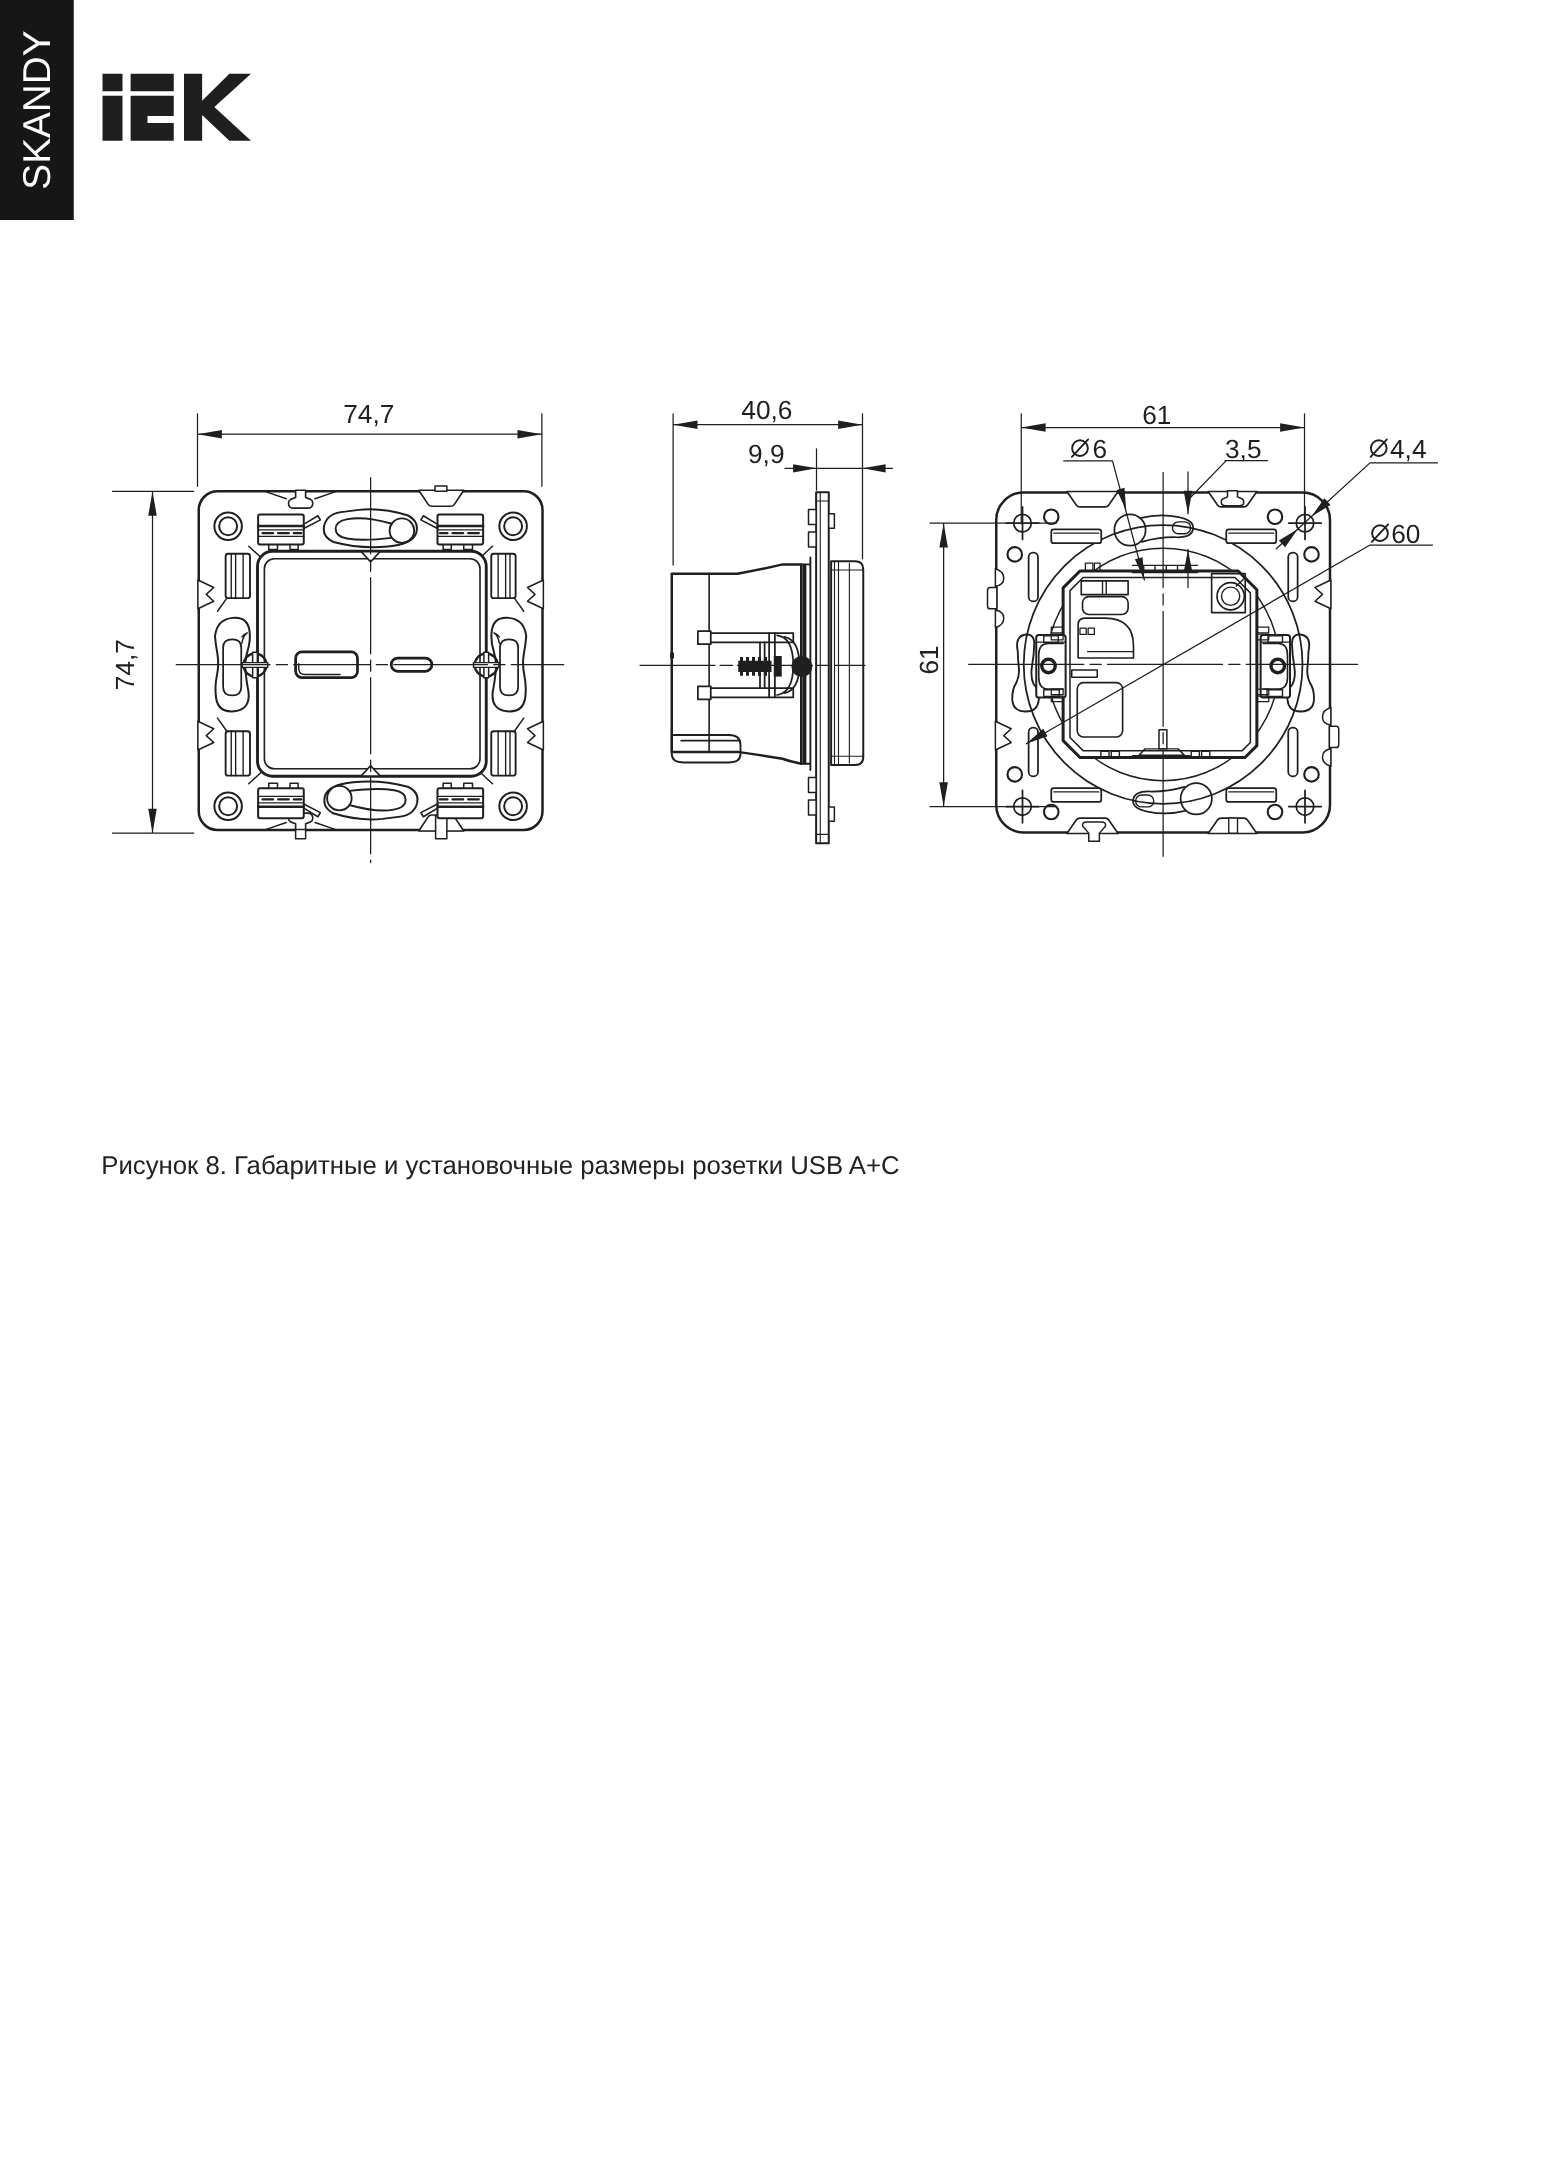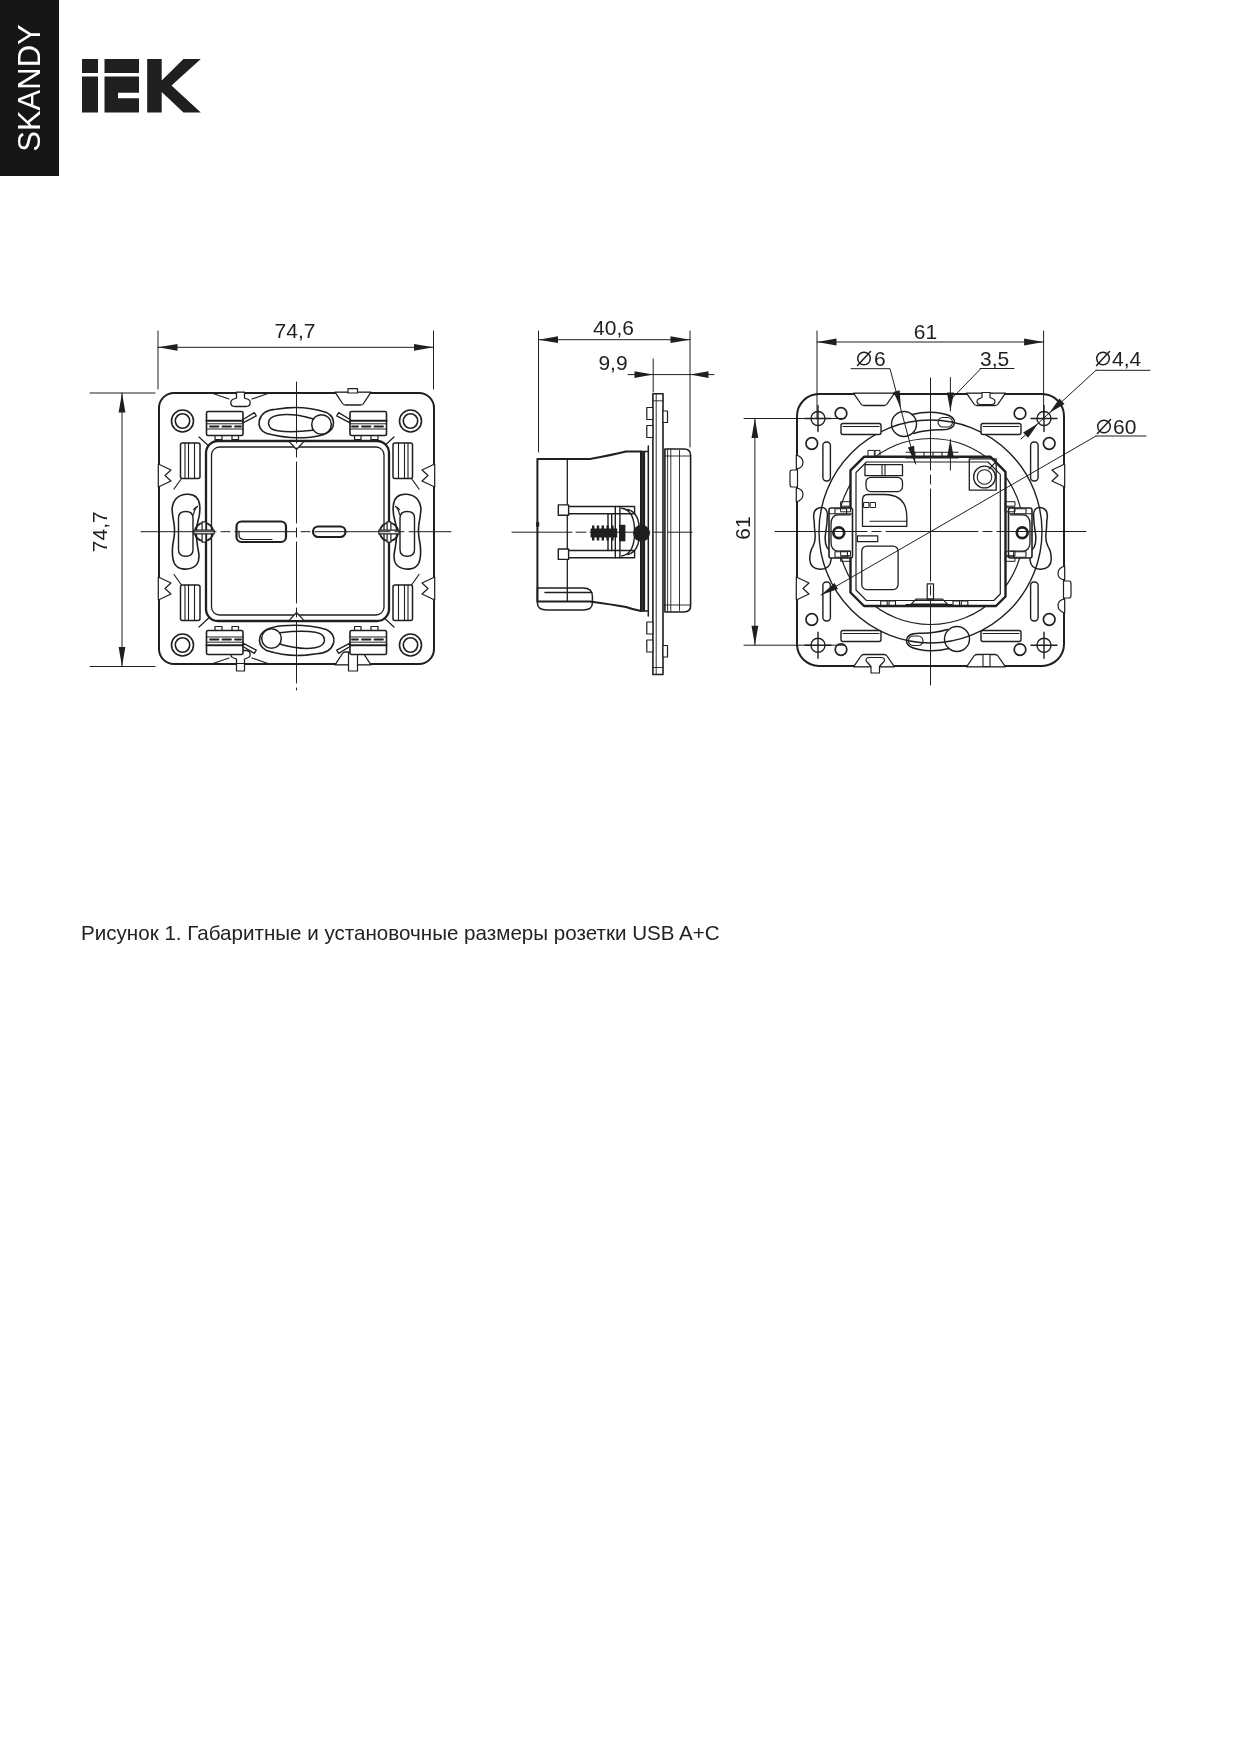--- a/index.html
+++ b/index.html
@@ -512,14 +512,14 @@
             <circle cx="1104" cy="426.5" r="6.3"></circle>
             <path d="M1097.5,433.5 L1110.5,419.5"></path>
           </g>
       <text x="1113" y="434" font-size="21">60</text>
       <path class="ln" stroke-width="1" d="M1096,436 H1146 M1096,436 L821,595"></path>
       <path class="fb" d="M821,595 L834.6,583 L838,588.9 Z"></path>
     </g>
   </g>
   </svg>
 
-  <div id="caption">Рисунок 1. Габаритные и установочные размеры розетки USB A+C</div>
+  <div id="caption">Рисунок 8. Габаритные и установочные размеры розетки USB A+C</div>
 </div>
 
 </body></html>

